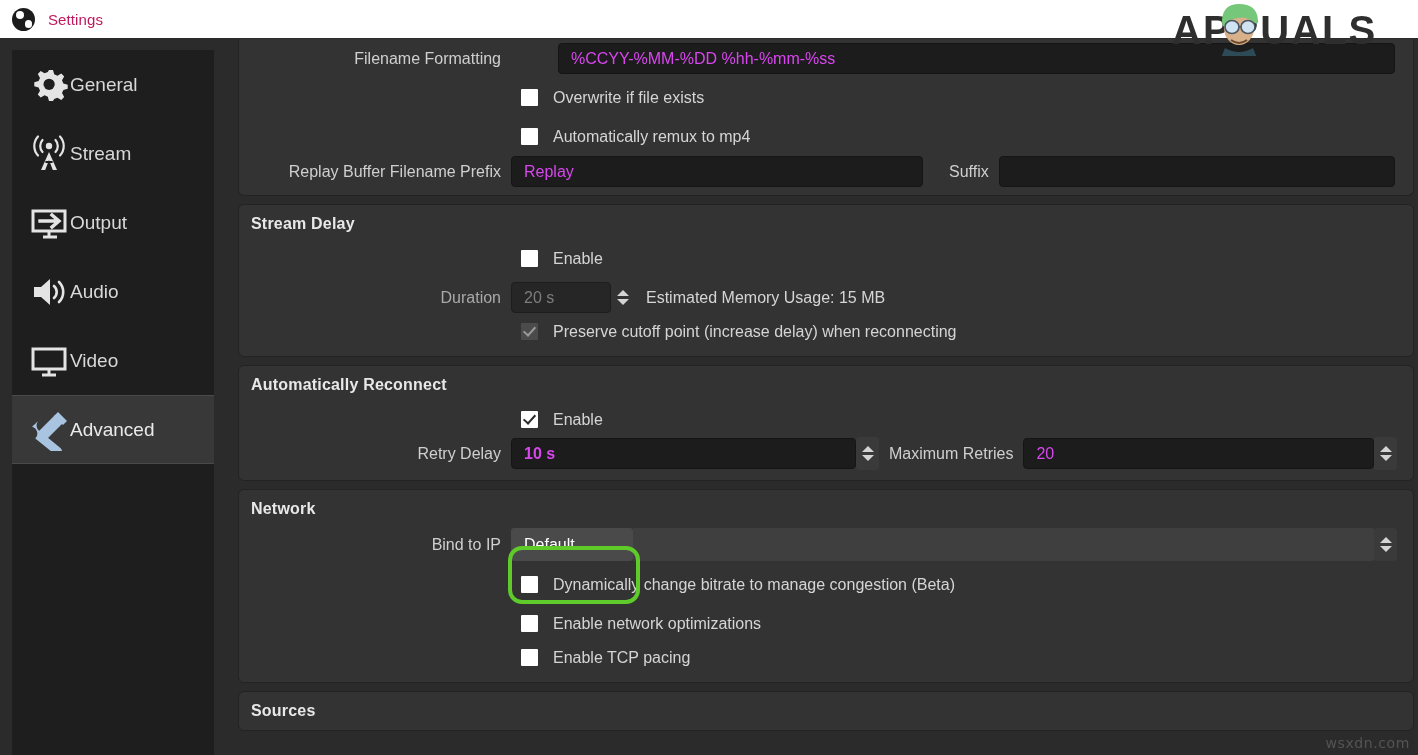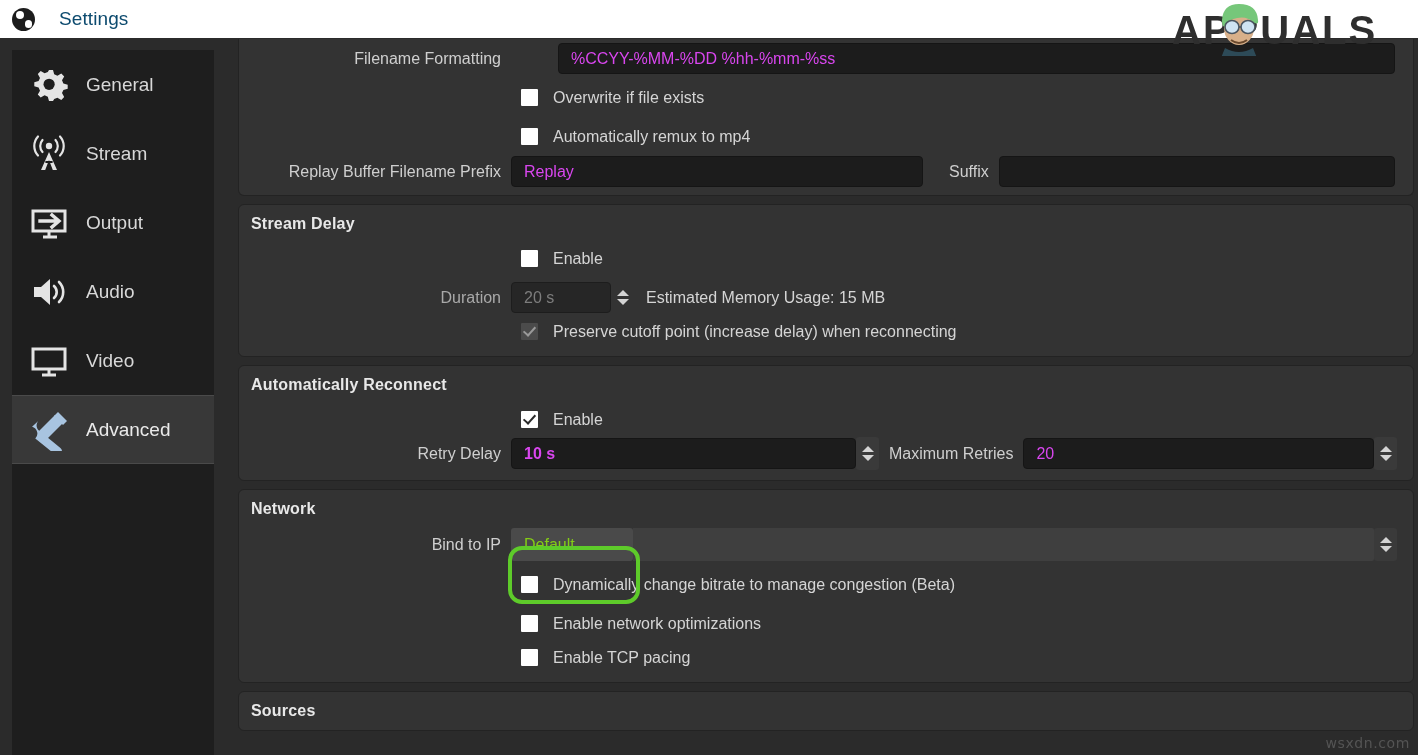--- a/index.html
+++ b/index.html
@@ -26,40 +26,40 @@
     content: ""; position: absolute; left: 4px; top: 3.5px;
     width: 8px; height: 8px; border-radius: 50%;
     background: #ffffff;
   }
   .obs-logo::after {
     content: ""; position: absolute; right: 3px; bottom: 3px;
     width: 7.5px; height: 7.5px; border-radius: 50%;
     background: #ffffff;
   }
   .titlebar-text {
-    margin-left: 24px; font-size: 19px; color: #0c4a6e;
+    margin-left: 13px; font-size: 15px; color: #be185d;
     letter-spacing: .1px;
   }
 
   
   .appuals {
     position: absolute; right: 6px; top: 0px;
     width: 250px; height: 56px; z-index: 31;
     pointer-events: none;
   }
 
   
   .sidebar {
     position: absolute; left: 12px; top: 50px;
     width: 202px; height: 705px;
     background: #1e1e1e;
   }
   .side-item {
     height: 69px; display: flex; align-items: center;
-    padding-left: 16px; gap: 16px;
+    padding-left: 16px; 
     color: #d8d8d8; font-size: 19px;
   }
   .side-item.active {
     background: #383838;
     border-top: 1px solid #4a4a4a;
     border-bottom: 1px solid #4a4a4a;
     color: #eaeaea;
   }
   .side-ico { width: 42px; height: 42px; flex: 0 0 auto; display:block; }
 
@@ -104,21 +104,21 @@
   .field {
     background: #1c1c1c; border-radius: 4px;
     height: 31px; display: flex; align-items: center;
     padding-left: 12px; color: #d946ef; font-size: 16px;
     border: 1px solid #151515;
   }
   .field.disabled { color: #7d7d7d; background: #262626; border-color:#1d1d1d;}
   .combo {
     background: #4a4a4a; border-radius: 3px;
     height: 33px; display:flex; align-items:center;
-    padding-left: 13px; color: #84cc16; font-size:16px;
+    padding-left: 13px; color: #ffffff; font-size:16px;
     width: 122px; flex: 0 0 auto;
   }
   .combo-rest {
     background: #3f3f3f; height: 33px; flex: 1 1 auto;
     border-radius: 0 2px 2px 0;
   }
 
   
   .cb-row { display: flex; align-items: center; height: 39px; padding-left: 282px; }
   .cbox {

